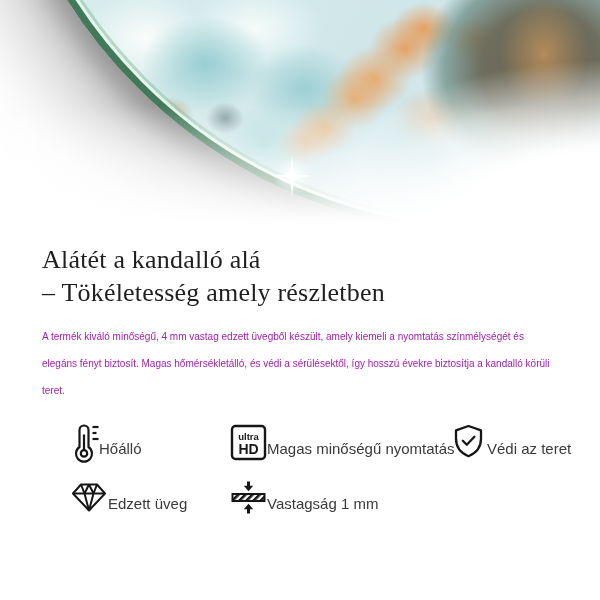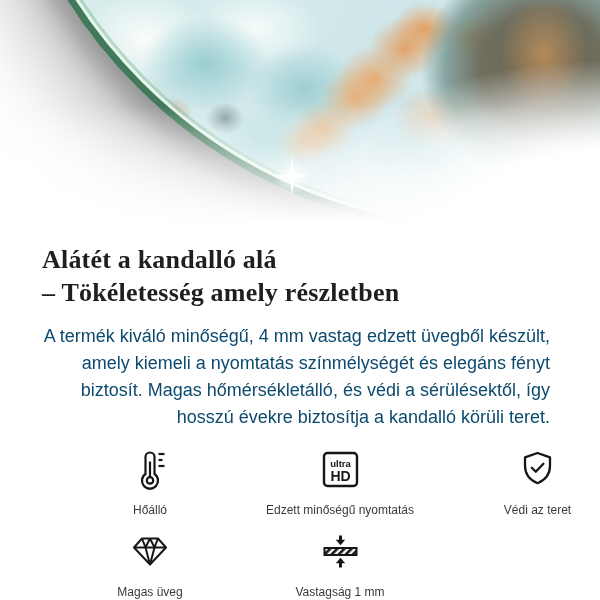--- a/index.html
+++ b/index.html
@@ -50,36 +50,36 @@
     background:radial-gradient(110% 115% at 100% 100%, #ffffff 38%, rgba(255,255,255,0.55) 62%, rgba(255,255,255,0) 80%);
   }
   .sparkle{
     position:absolute;left:270px;top:154px;width:44px;height:44px;z-index:3;
     background:radial-gradient(circle, rgba(255,255,255,0.95) 8%, rgba(255,255,255,0.45) 26%, rgba(255,255,255,0) 60%);
   }
   
   .content{padding:0 40px;}
   h1{
     margin:8px 0 0 2px;
-    font-family:"Liberation Serif",serif;font-weight:700;
+    font-family:"Liberation Serif",serif;font-weight:400;
     font-size:26px;line-height:33px;color:#1f1f1f;letter-spacing:0.2px;
   }
   h1 span{display:block;}
   .desc{
     margin:14px 0 0 2px;width:508px;
-    font-size:18px;line-height:27px;color:#0c4a6e;text-align:right;
+    font-size:10px;line-height:27px;color:#a21caf;
   }
   
   .features{
     display:grid;grid-template-columns:160px 220px 175px;grid-row-gap:13px;
     margin:17px 0 0 30px;
   }
-  .feature{display:flex;flex-direction:column;align-items:center;}
+  .feature{display:flex;flex-direction:row;align-items:center;}
   .icon-box{height:42px;display:flex;align-items:center;justify-content:center;}
-  .feature .label{margin-top:13px;font-size:12px;color:#3a3a3a;white-space:nowrap;}
+  .feature .label{margin-top:13px;font-size:15px;color:#3a3a3a;white-space:nowrap;}
   svg{display:block;}
   .hd-top{font-family:"Liberation Sans",sans-serif;font-size:9.5px;font-weight:700;}
   .hd-bottom{font-family:"Liberation Sans",sans-serif;font-size:14px;font-weight:700;}
 </style>
 </head>
 <body>
 
 <div class="hero">
   <div class="plate"></div>
   <div class="sparkle">
@@ -120,42 +120,42 @@
     </div>
 
     <div class="feature">
       <div class="icon-box">
         <svg width="37" height="37" viewBox="0 0 37 37">
           <rect x="2" y="2" width="33" height="33" rx="3.5" fill="none" stroke="#161616" stroke-width="2.4"></rect>
           <text x="18.5" y="15.5" text-anchor="middle" fill="#161616" class="hd-top">ultra</text>
           <text x="18.5" y="29.5" text-anchor="middle" fill="#161616" class="hd-bottom">HD</text>
         </svg>
       </div>
-      <div class="label">Edzett minőségű nyomtatás</div>
+      <div class="label">Magas minőségű nyomtatás</div>
     </div>
 
     <div class="feature">
       <div class="icon-box">
         <svg width="37" height="38" viewBox="0 0 37 38" fill="none" stroke="#161616" stroke-width="2.3" stroke-linejoin="round">
           <path d="M18.5 3 L31 7.4 V15.5 C31 24 26 30.2 18.5 33.2 C11 30.2 6 24 6 15.5 V7.4 Z"></path>
           <polyline points="12.8,17.8 16.8,21.8 24.4,13.8" stroke-linecap="round"></polyline>
         </svg>
       </div>
       <div class="label">Védi az teret</div>
     </div>
 
     <div class="feature">
       <div class="icon-box">
         <svg width="38" height="31" viewBox="0 0 38 31" fill="none" stroke="#161616" stroke-width="2">
           <path d="M11 2.5 H27 L35 11.5 L19 28.5 L3 11.5 Z" stroke-linejoin="round"></path>
           <line x1="3" y1="11.5" x2="35" y2="11.5"></line>
           <path d="M11 2.5 L14.5 11.5 M19 2.5 L14.5 11.5 M19 2.5 L23.5 11.5 M27 2.5 L23.5 11.5 M14.5 11.5 L19 28.5 M23.5 11.5 L19 28.5"></path>
         </svg>
       </div>
-      <div class="label">Magas üveg</div>
+      <div class="label">Edzett üveg</div>
     </div>
 
 
     <div class="feature">
       <div class="icon-box">
         <svg width="37" height="35" viewBox="0 0 37 35">
           <defs>
             <pattern id="hatchB" width="5" height="5" patternUnits="userSpaceOnUse" patternTransform="rotate(45)">
               <rect x="0" y="0" width="2.6" height="5" fill="#161616"></rect>
             </pattern>

